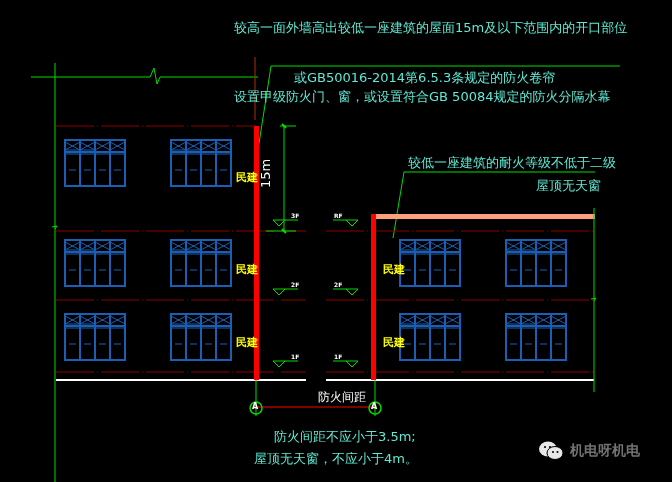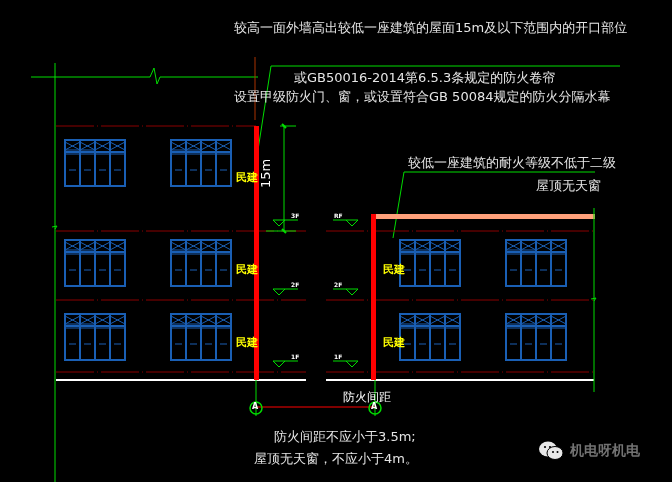--- a/index.html
+++ b/index.html
@@ -1,19 +1,19 @@
 <!DOCTYPE html>
 <html><head>
 <meta charset="utf-8">
 <style>
   html, body { margin:0; padding:0; background:#000; }
   body { width:672px; height:482px; overflow:hidden; position:relative; font-family:"DejaVu Sans", sans-serif; }
   #canvas { position:absolute; left:0; top:0; width:672px; height:482px; }
   .txt { position:absolute; white-space:nowrap; }
-  .red-note { color:#e5e5e5; font-size:13px; line-height:16px; font-family:"DejaVu Sans", sans-serif; }
+  .red-note { color:#5eead4; font-size:13px; line-height:16px; font-family:"DejaVu Sans", sans-serif; }
   .white-label { color:#ffffff; font-size:12px; }
   .yellow-label { color:#ffff00; font-size:11px; font-weight:bold; }
   .floor-label { color:#ffffff; font-size:6px; font-weight:bold; }
   .wm { color:#737373; font-size:14px; font-weight:bold; }
 </style>
 </head>
 <body>
 
 <svg id="canvas" width="672" height="482" viewBox="0 0 672 482" xmlns="http://www.w3.org/2000/svg">
   <defs>
@@ -145,21 +145,21 @@
 <div class="txt yellow-label" style="left:383px;top:262px;">民建</div>
 <div class="txt yellow-label" style="left:383px;top:335px;">民建</div>
 
 <div class="txt floor-label" style="left:291px;top:212px;">3F</div>
 <div class="txt floor-label" style="left:291px;top:281px;">2F</div>
 <div class="txt floor-label" style="left:291px;top:353px;">1F</div>
 <div class="txt floor-label" style="left:334px;top:212px;">RF</div>
 <div class="txt floor-label" style="left:334px;top:281px;">2F</div>
 <div class="txt floor-label" style="left:334px;top:353px;">1F</div>
 
-<div class="txt white-label" style="left:307px;top:389px;padding-left:36px;">防火间距</div>
+<div class="txt white-label" style="left:282px;top:389px;padding-left:36px;">防火间距</div>
 
 <div class="txt" style="left:252px;top:402px;color:#ffffff;font-size:8px;font-weight:bold;">A</div>
 <div class="txt" style="left:371px;top:402px;color:#ffffff;font-size:8px;font-weight:bold;">A</div>
 
 <div class="txt red-note" style="left:254px;top:429px;margin-left:20px;">防火间距不应小于3.5m;</div>
 <div class="txt red-note" style="left:254px;top:451px;">屋顶无天窗，不应小于4m。</div>
 
 <div class="txt" style="left:538px;top:440px;display:flex;align-items:center;gap:6px;">
   <svg width="26" height="22" viewBox="0 0 26 22">
     <ellipse cx="10" cy="9" rx="9" ry="7.5" fill="#e8e8e8"></ellipse>

